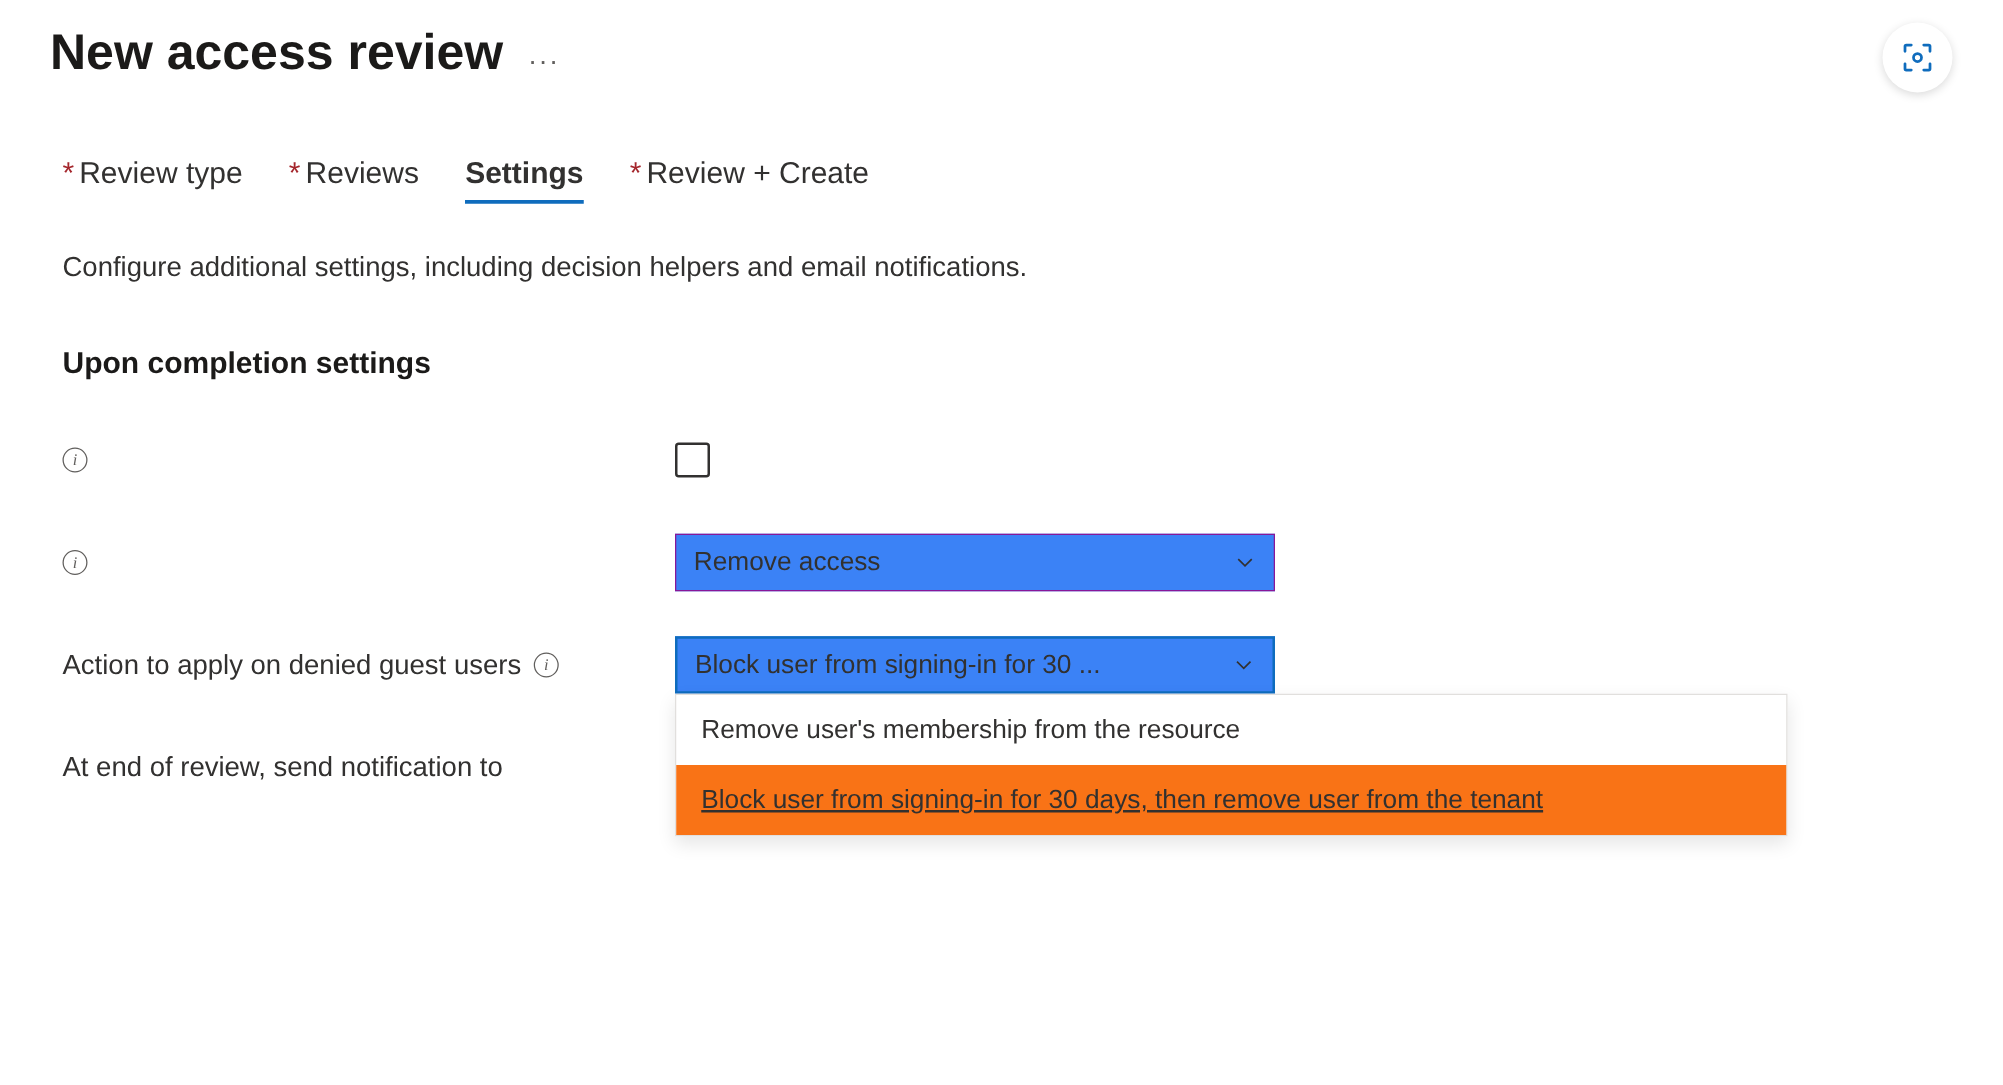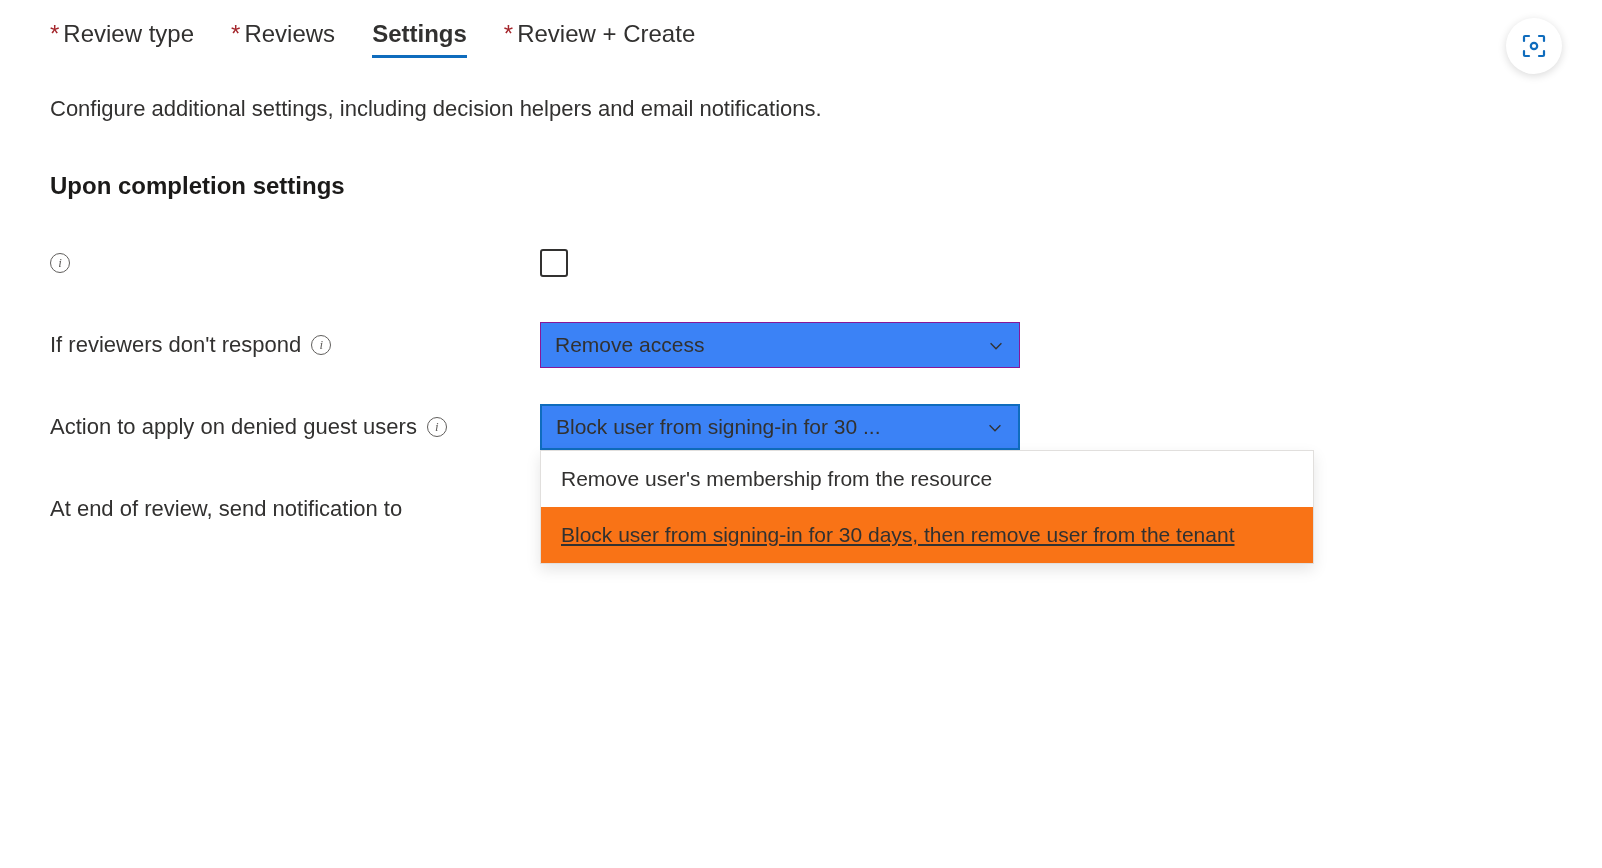--- a/index.html
+++ b/index.html
@@ -148,21 +148,21 @@
     }
     .chevron-down svg { stroke: #323130; stroke-width: 1.5; fill: none; }
     .dropdown-wrap {
       position: relative;
       width: 480px;
     }
     .dropdown-menu {
       position: absolute;
       left: 0;
       top: 46px;
-      width: 774px;
+      width: 890px;
       border: 1px solid #e1dfdd;
       background: #fff;
       box-shadow: 0 6px 14px rgba(0,0,0,0.1);
       z-index: 10;
     }
     .dropdown-option {
       padding: 16px 20px;
       font-size: 21px;
       color: #323130;
       cursor: pointer;
@@ -175,20 +175,24 @@
       white-space: nowrap;
       overflow: hidden;
       text-overflow: ellipsis;
       max-width: 420px;
     }
   </style>
 </head>
 <body>
 
 <div class="container">
+  <div class="header-row">
+    <h1 class="page-title">New access review</h1>
+    <span class="ellipsis">···</span>
+  </div>
 
   <div class="tabs">
     <div class="tab">
       <span class="req">*</span><span>Review type</span>
     </div>
     <div class="tab">
       <span class="req">*</span><span>Reviews</span>
     </div>
     <div class="tab active">
       <span>Settings</span>
@@ -204,21 +208,20 @@
 
   <div class="form-row">
     <div class="form-label-wrap">
       <span class="info-icon">i</span>
     </div>
     <div class="checkbox"></div>
   </div>
 
   <div class="form-row">
     <div class="form-label-wrap">
-      <span class="form-label">If reviewers don't respond</span>
       <span class="info-icon">i</span>
     </div>
     <div class="select purple">
       <span>Remove access</span>
       <span class="chevron-down">
         <svg viewBox="0 0 20 20">
             <polyline points="4,7 10,13 16,7"></polyline>
           </svg>
       </span>
     </div>

